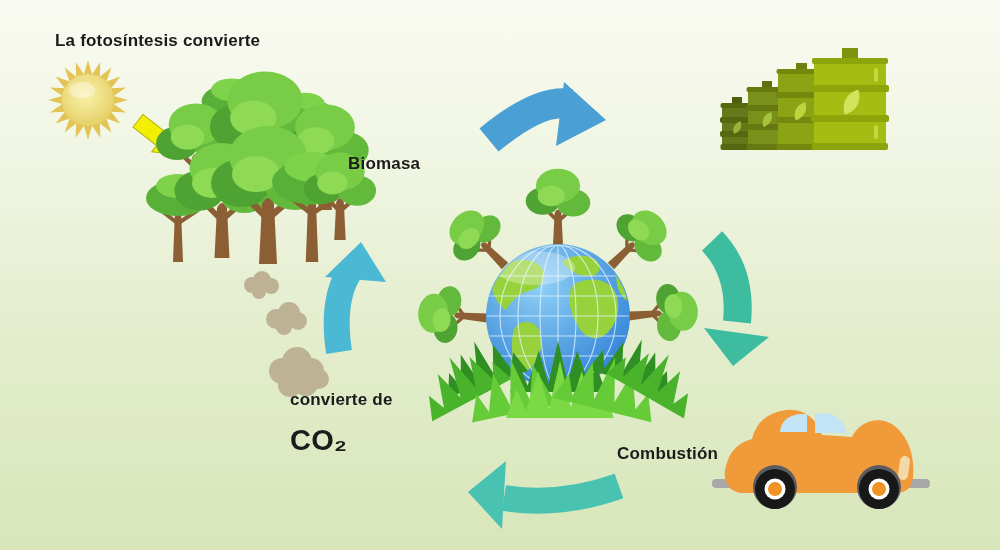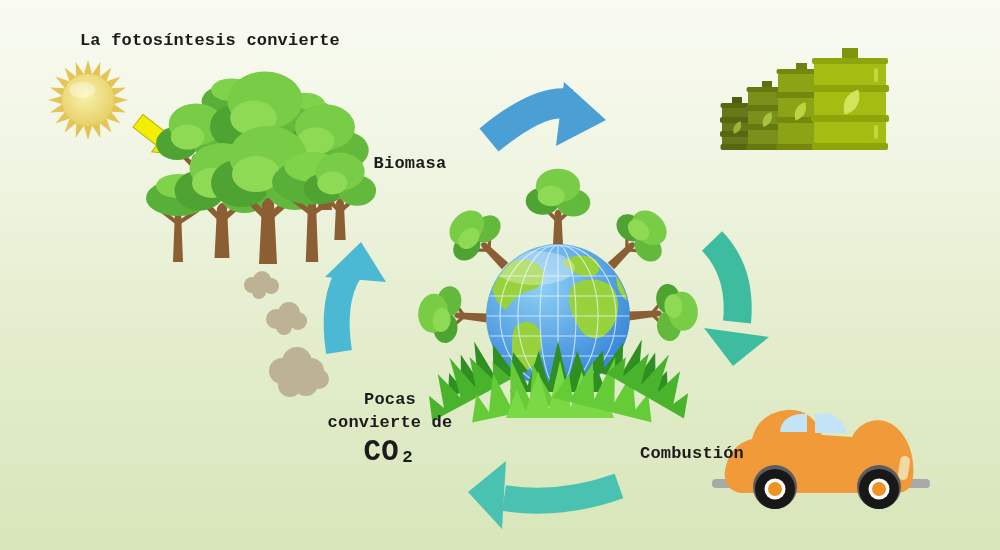--- a/index.html
+++ b/index.html
@@ -3,29 +3,29 @@
 <meta charset="utf-8">
 <style>
   html,body{margin:0;padding:0;}
   .stage{
     position:relative;width:1000px;height:550px;overflow:hidden;
     background:linear-gradient(180deg,#f9fbf2 0%,#f0f5e2 30%,#e3edcc 62%,#d8e6ba 100%);
     font-family:"Liberation Sans", sans-serif;
   }
   .scene{position:absolute;left:0;top:0;}
   .lbl{
-    position:absolute;font-weight:bold;color:#1b1b1b;text-align:center;
-    font-size:17px;line-height:23px;letter-spacing:.2px;white-space:nowrap;font-family:Liberation Mono, monospace;
+    position:absolute;font-weight:bold;color:#1b1b1b;
+    font-size:17px;line-height:23px;letter-spacing:.2px;white-space:nowrap;
   }
   .title-block{left:55px;top:29px;width:310px;}
-  .biomasa{left:330px;top:152px;width:160px;}
+  .biomasa{left:348px;top:152px;width:160px;}
   .biocombustibles{left:577px;top:154px;width:200px;}
   .combustion{left:617px;top:442px;width:150px;}
   .emissions-block{left:290px;top:388px;width:200px;}
-  .emissions-block .co2{font-size:29px;line-height:32px;margin-top:3px;}
+  .emissions-block .co2{font-size:29px;line-height:32px;margin-top:13px;}
 </style>
 </head>
 <body>
 
 <div class="stage">
 
   <svg class="scene" width="1000" height="550" viewBox="0 0 1000 550">
     <defs>
       <radialGradient id="sunG" cx="45%" cy="40%" r="65%">
         <stop offset="0%" stop-color="#faf2ae"></stop>
@@ -223,18 +223,17 @@
   <div class="lbl title-block">
     <div>La fotosíntesis convierte</div>
   </div>
 
   <div class="lbl biomasa">Biomasa</div>
 
 
   <div class="lbl combustion">Combustión</div>
 
   <div class="lbl emissions-block">
-    <div>Pocas</div>
     <div>convierte de</div>
     <div class="co2">CO₂</div>
   </div>
 
 </div>
 
 </body></html>

